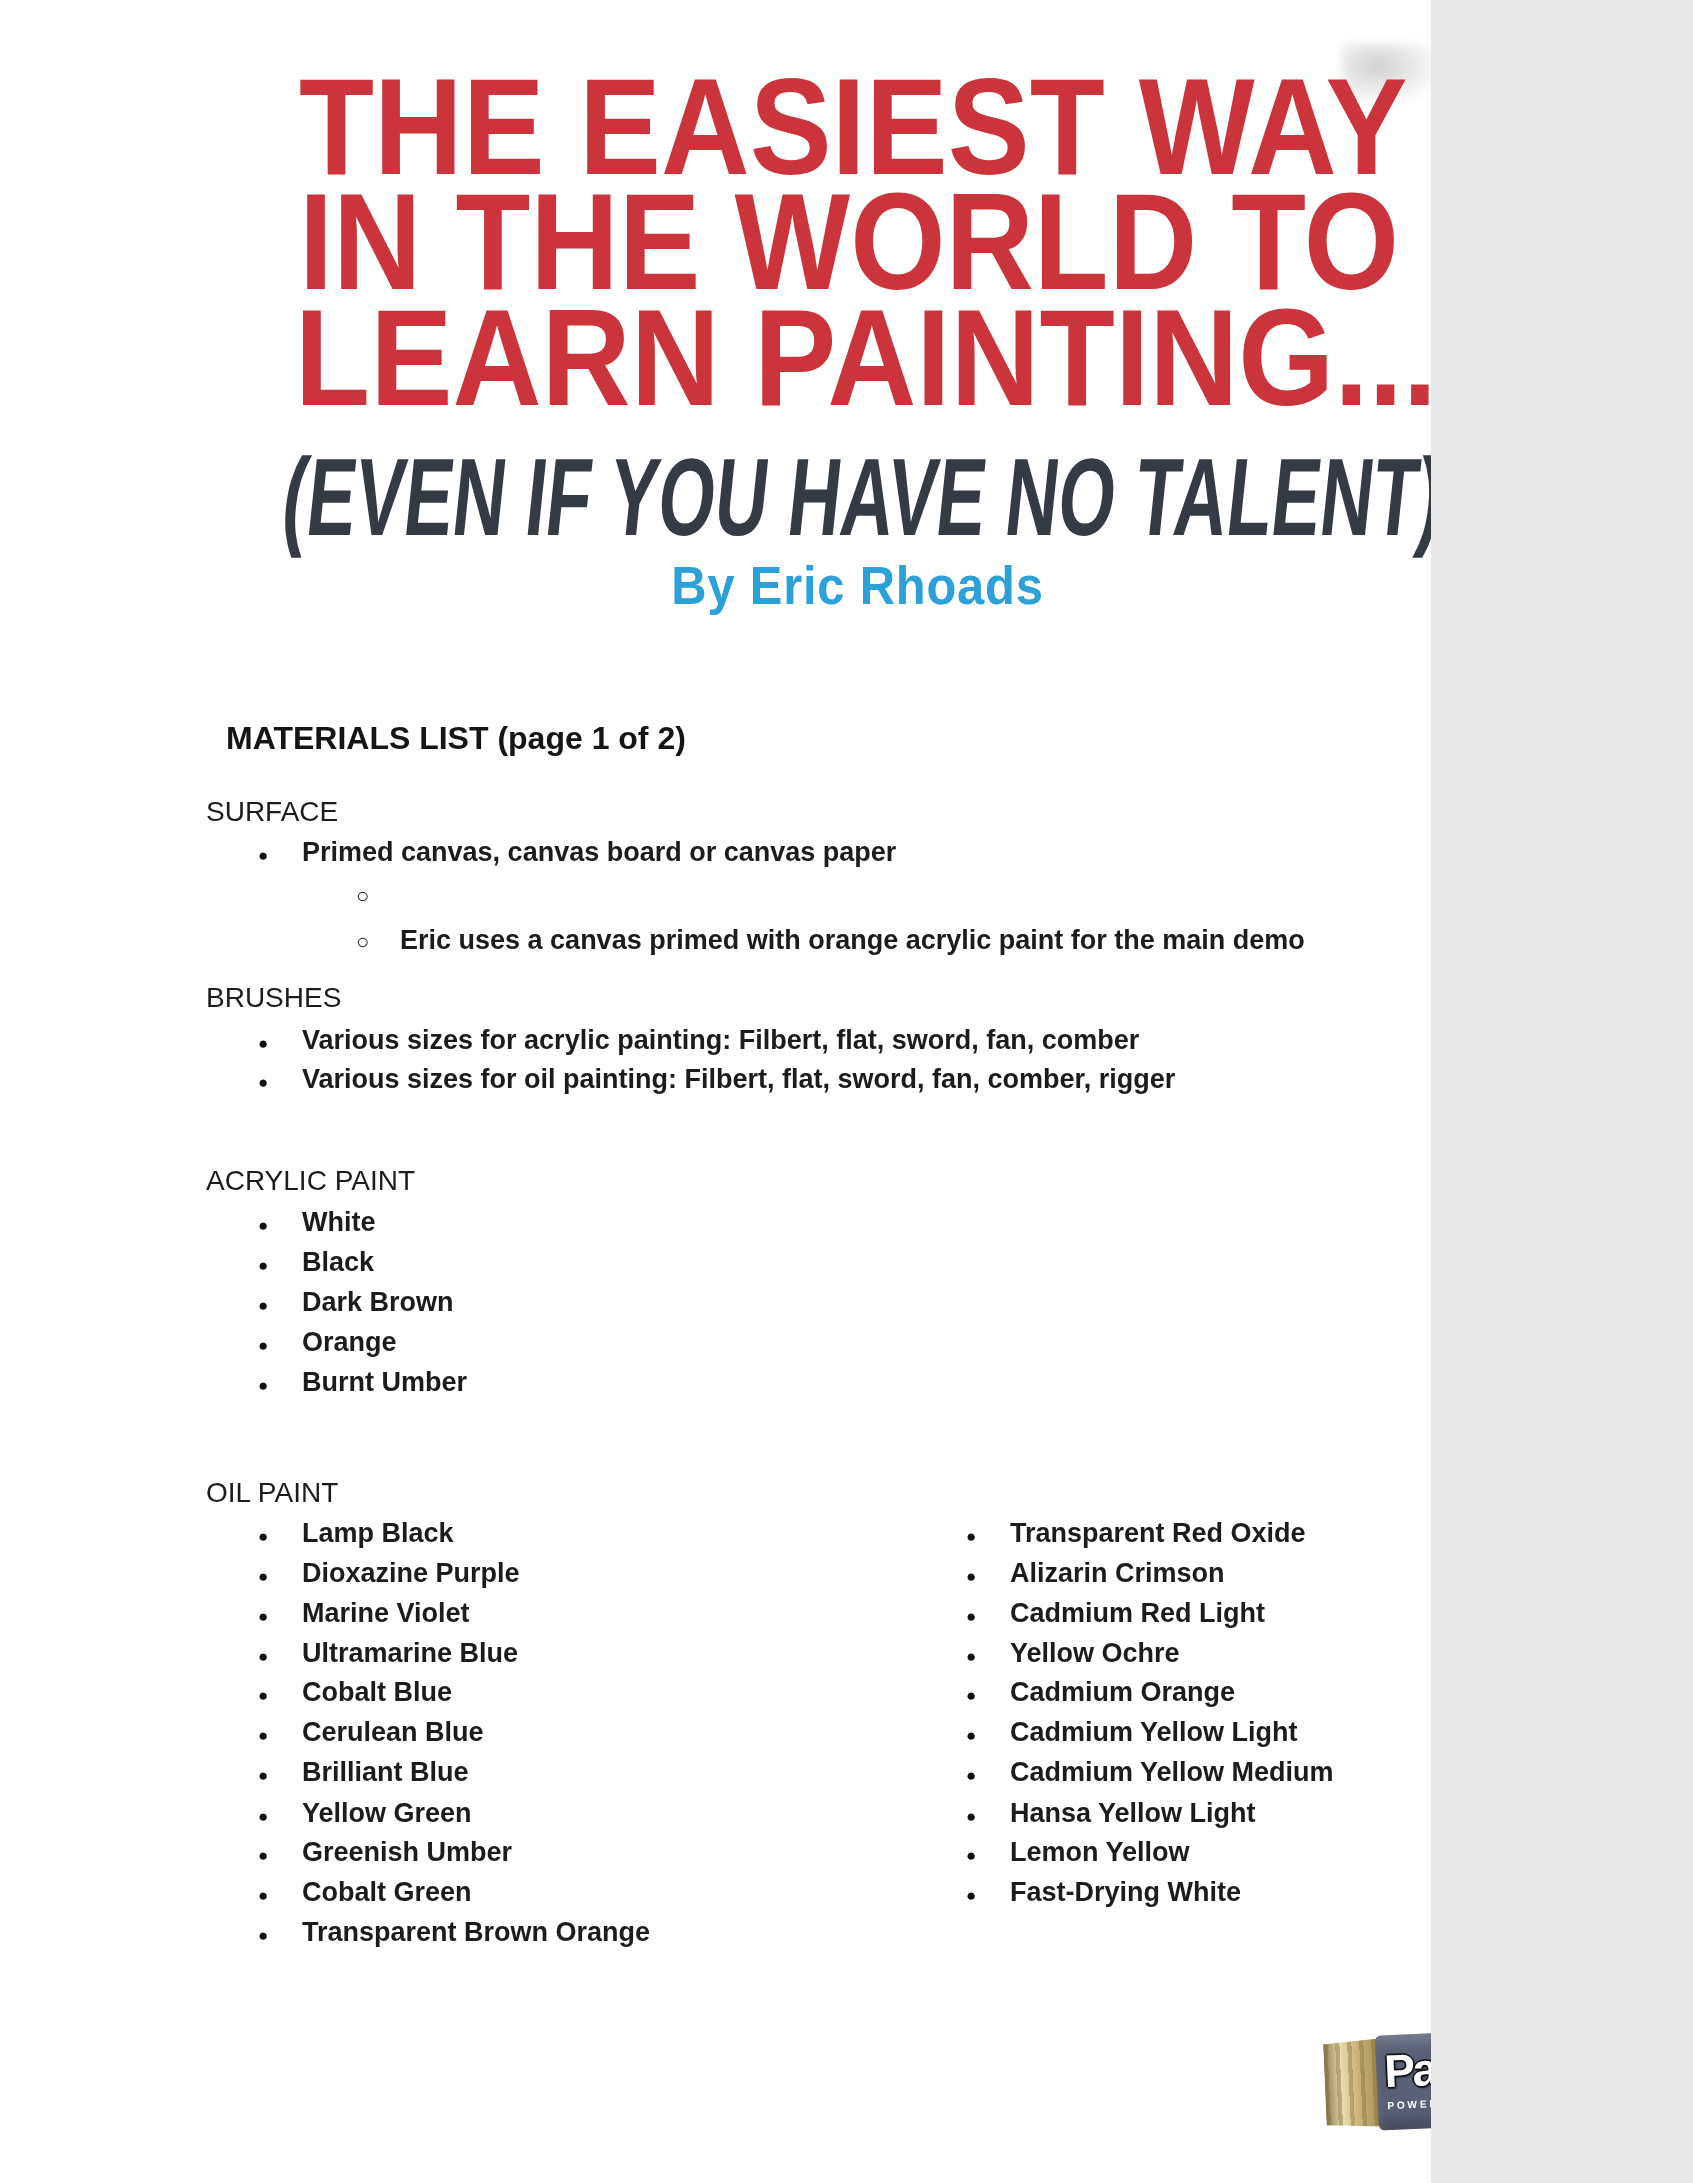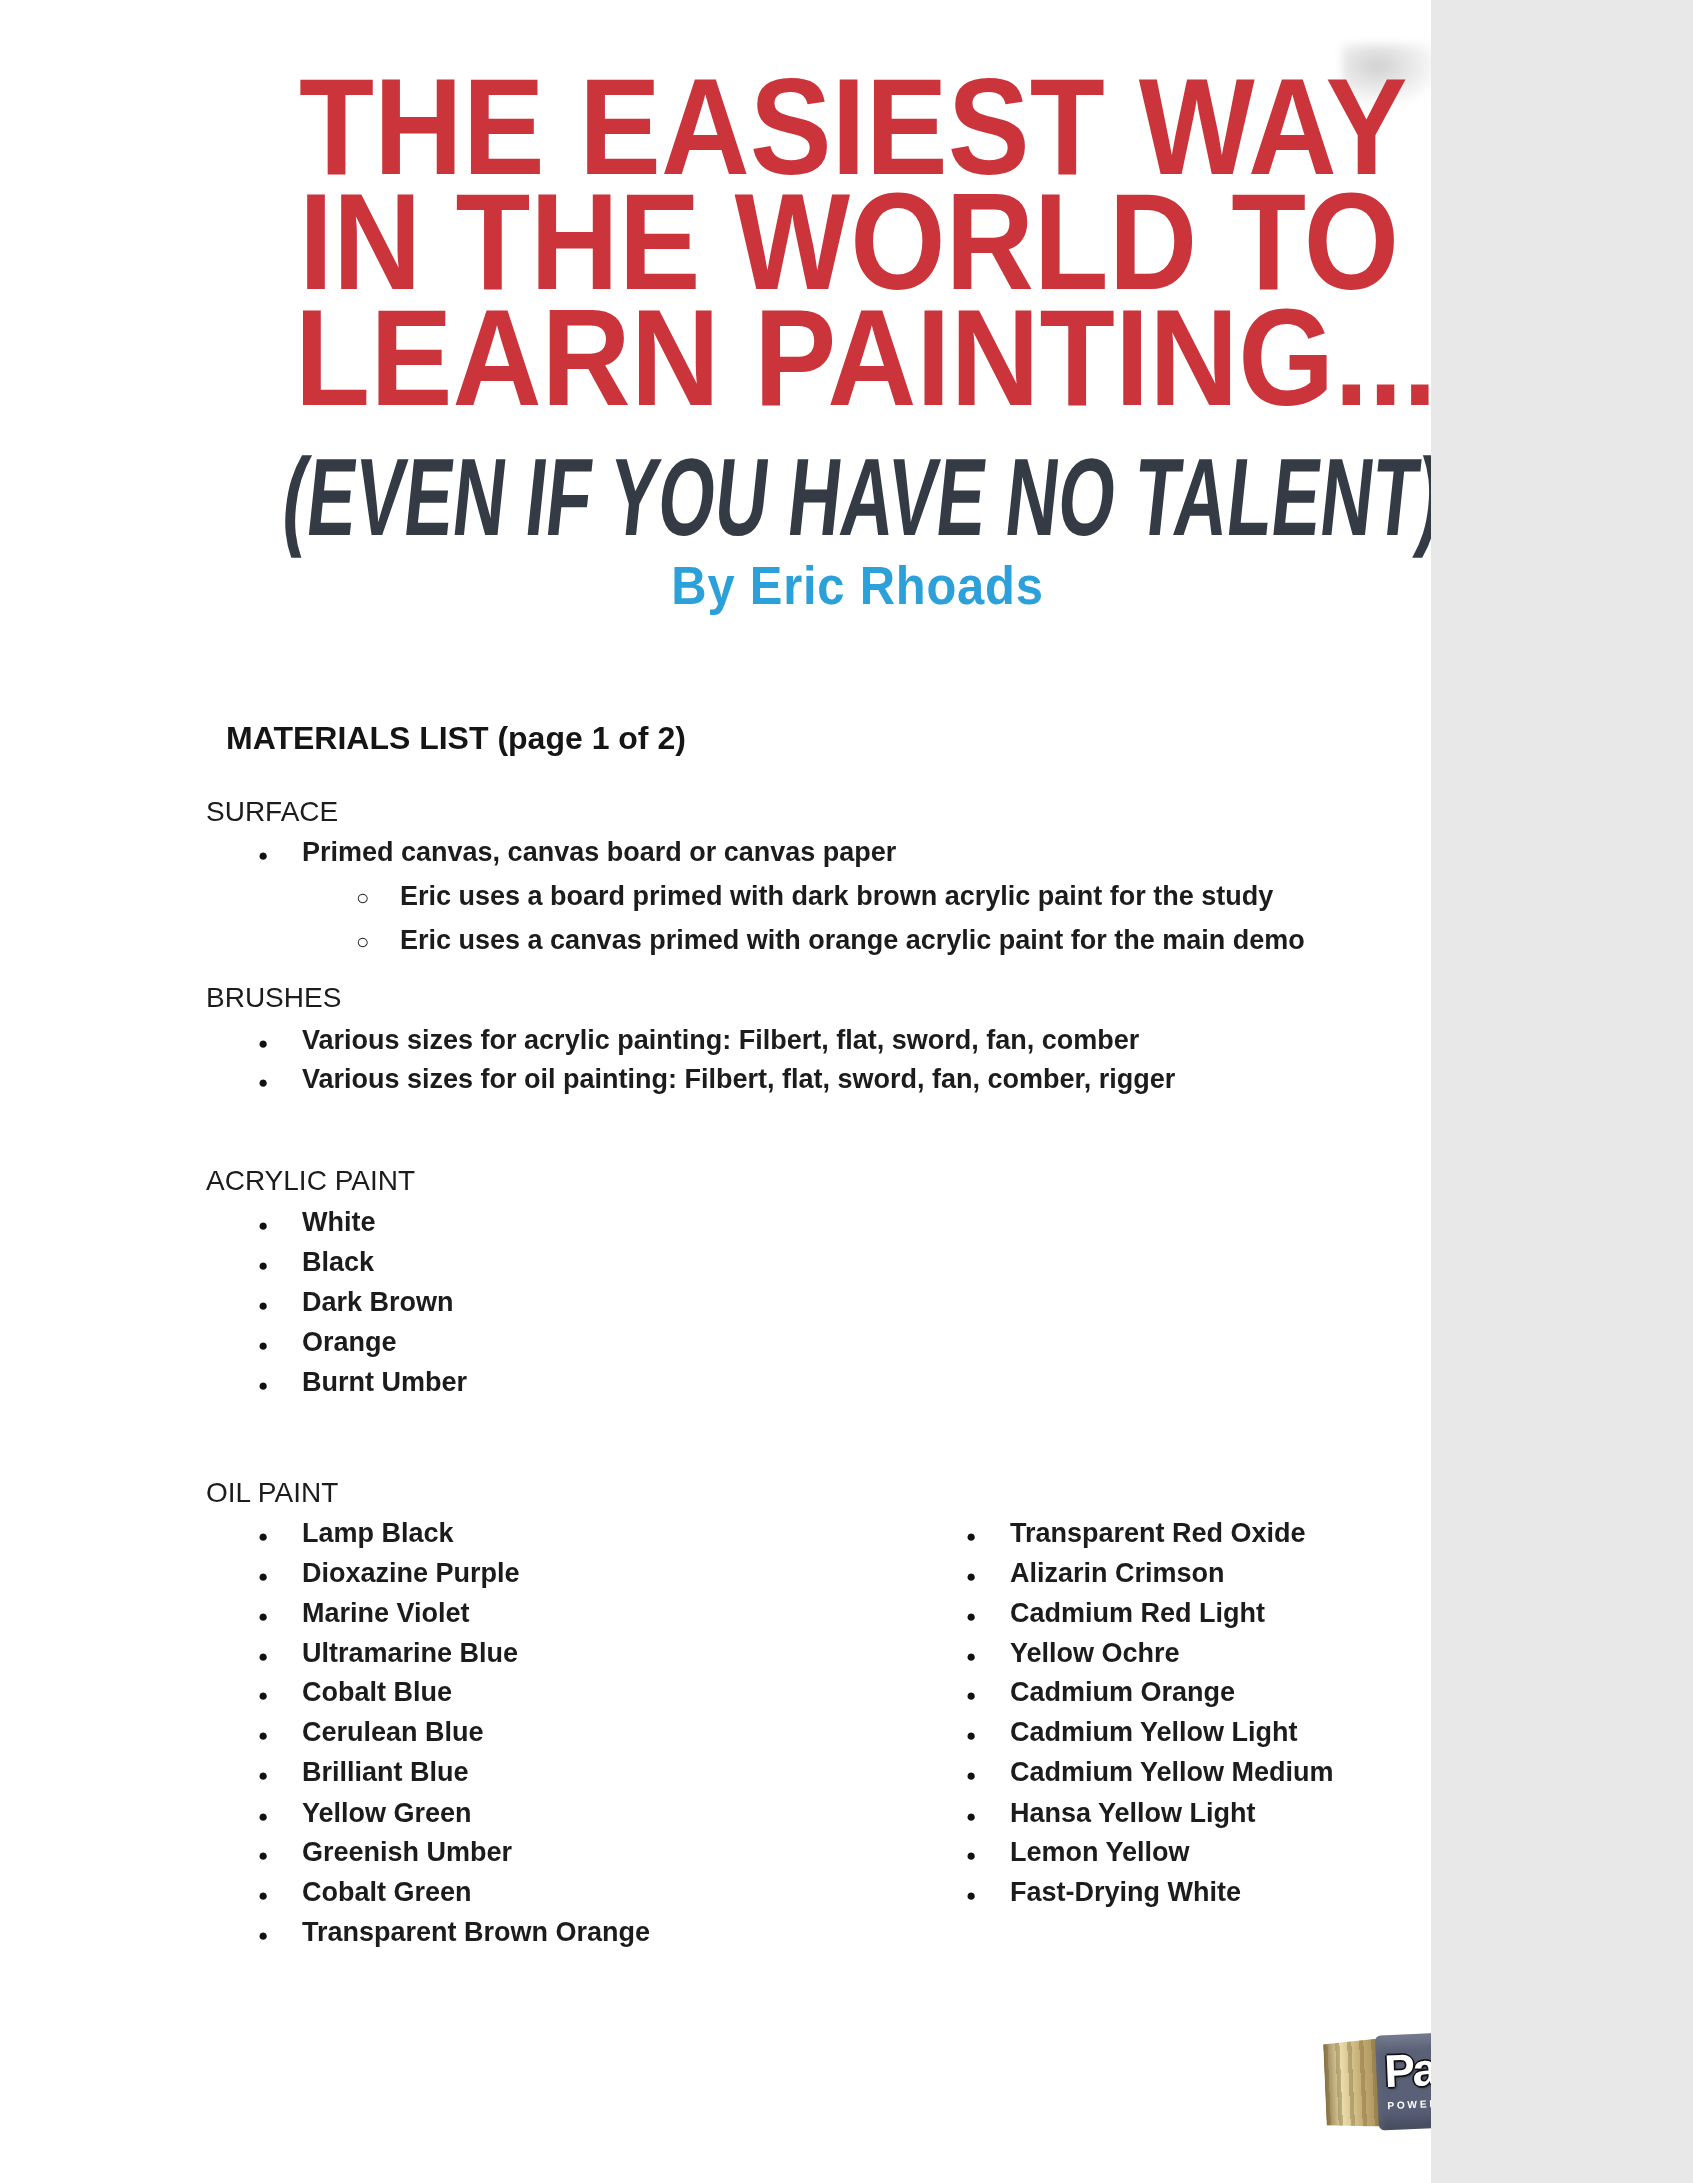--- a/index.html
+++ b/index.html
@@ -116,21 +116,20 @@
 
   <div class="doc-head" style="top:720px">MATERIALS LIST (page 1 of 2)</div>
 
   <div class="sec-head" style="top:796px">SURFACE</div>
   <div class="row" style="top:835px">
     <span class="b">●</span>
     <span class="t">Primed canvas, canvas board or canvas paper</span>
   </div>
   <div class="row sub" style="top:879px">
     <span class="b">○</span>
-    <span class="t">Eric uses a board primed with dark brown acrylic paint for the study</span>
   </div>
   <div class="row sub" style="top:923px">
     <span class="b">○</span>
     <span class="t">Eric uses a canvas primed with orange acrylic paint for the main demo</span>
   </div>
 
   <div class="sec-head" style="top:982px">BRUSHES</div>
   <div class="row" style="top:1023px">
     <span class="b">●</span>
     <span class="t">Various sizes for acrylic painting: Filbert, flat, sword, fan, comber</span>

